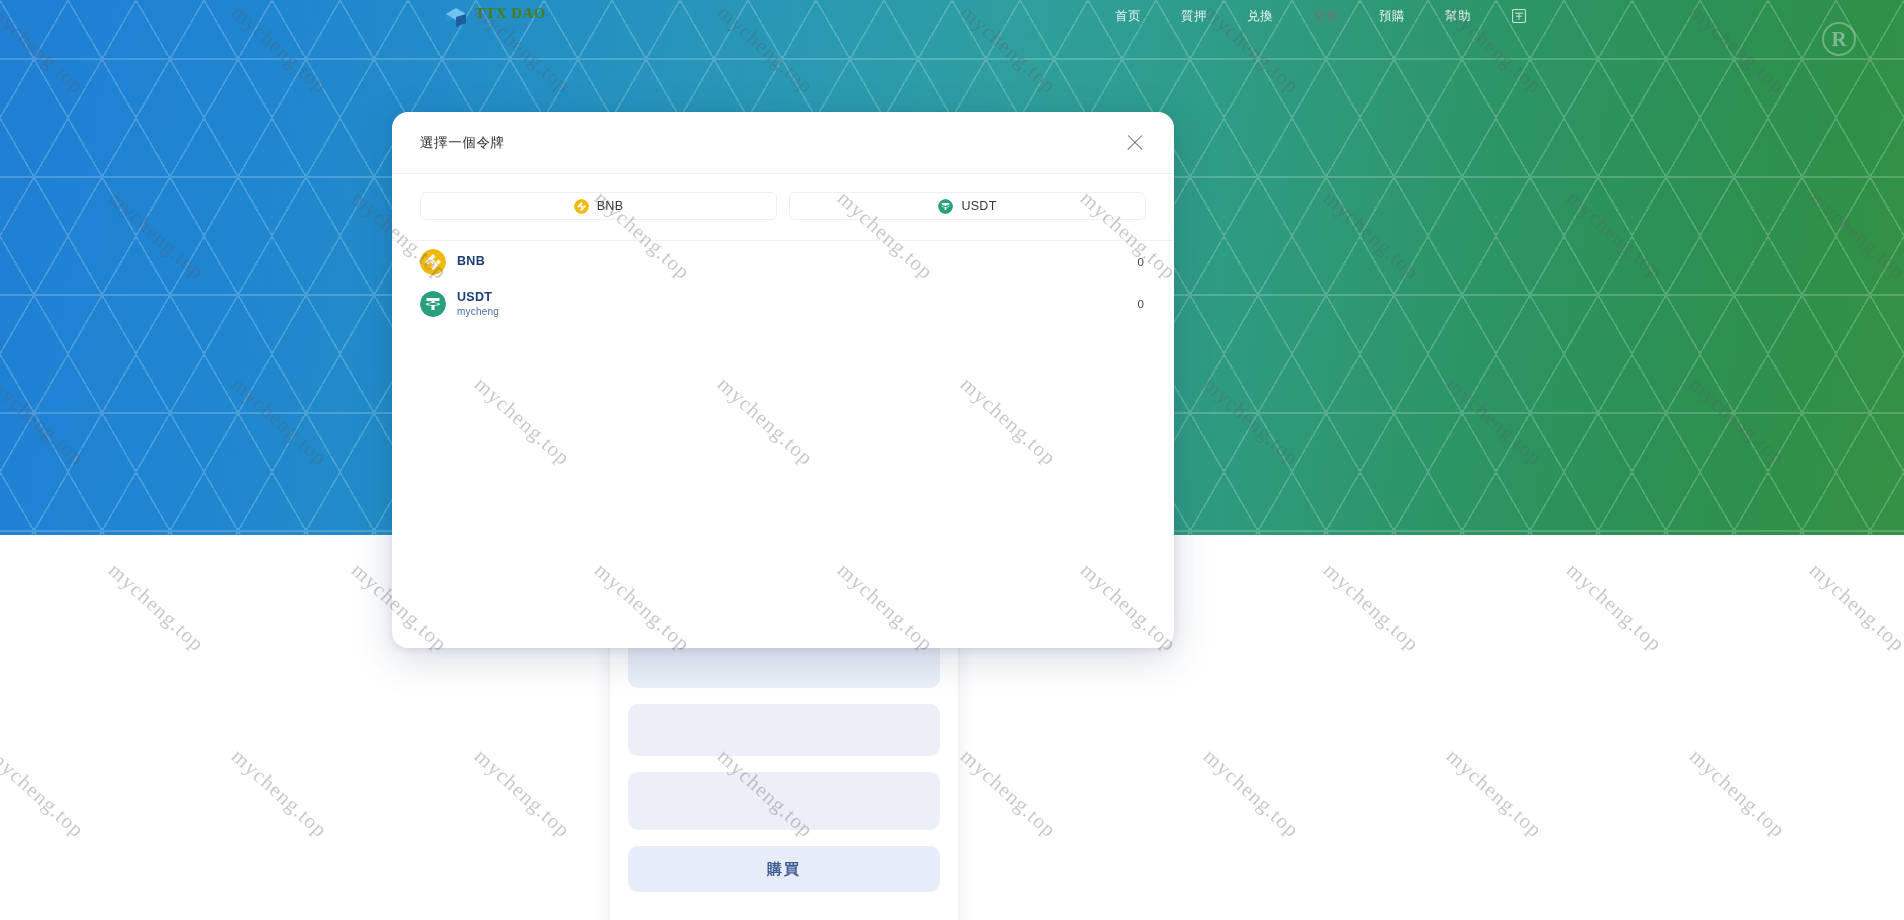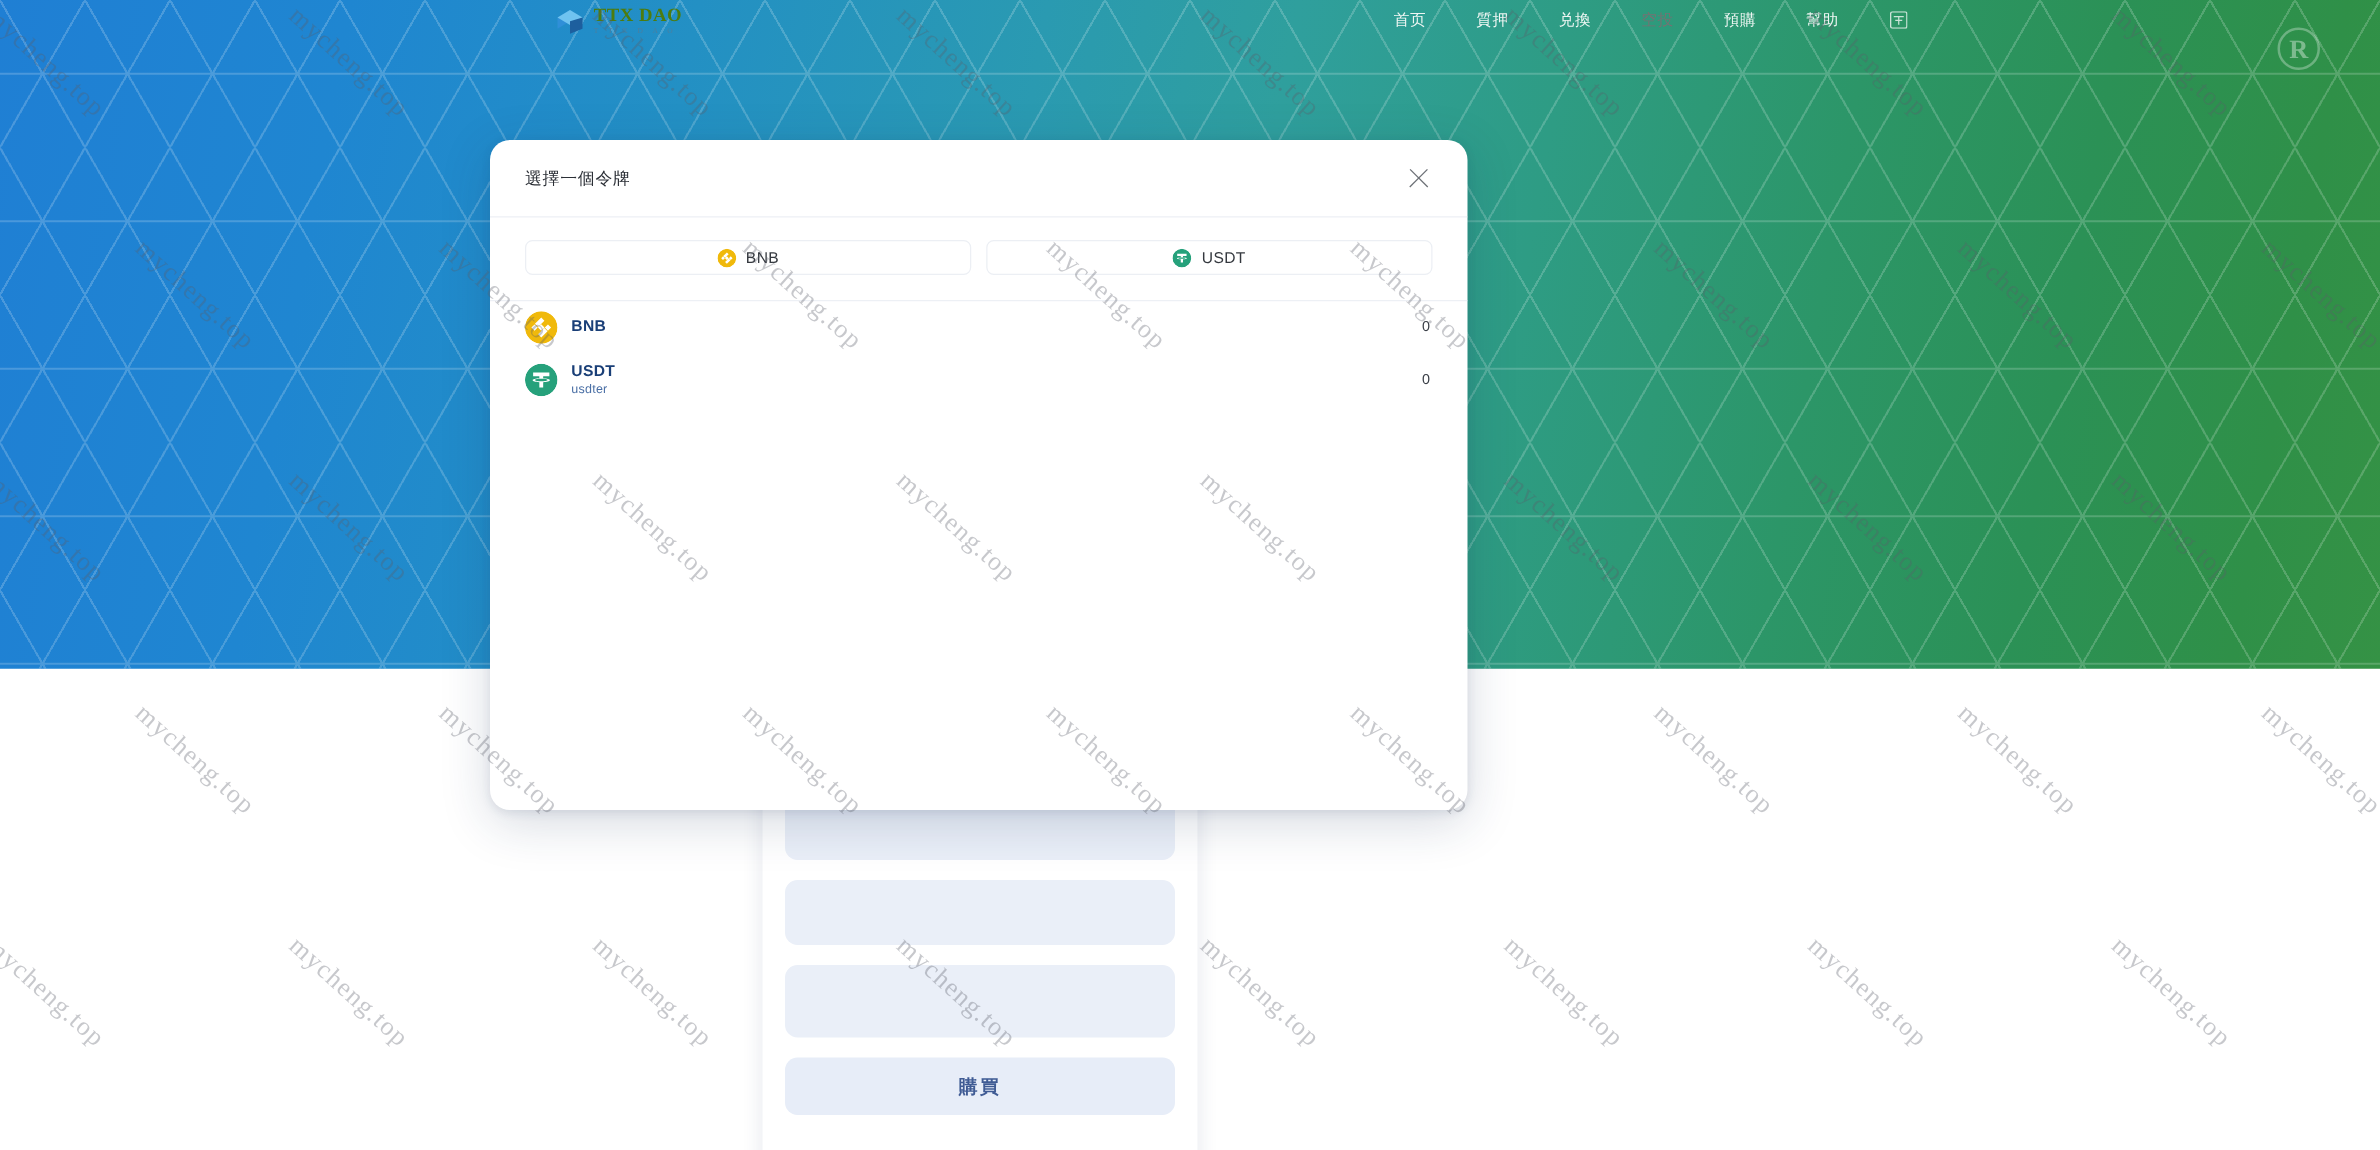--- a/index.html
+++ b/index.html
@@ -400,21 +400,21 @@
 
       <div class="token-row">
         <span>
           <svg class="coin" width="26" height="26" viewBox="0 0 32 32">
             <circle cx="16" cy="16" r="16" fill="#26a17b"></circle>
             <path d="M8 8.6h16v3.6h-6.1v2.1c3.8.2 6.6 1 6.6 1.9s-2.8 1.7-6.6 1.9v5.3h-3.8v-5.3c-3.8-.2-6.6-1-6.6-1.9s2.8-1.7 6.6-1.9v-2.1H8V8.6zm8 8.6c3.4 0 6.2-.5 6.2-1.2s-2.8-1.2-6.2-1.2-6.2.5-6.2 1.2 2.8 1.2 6.2 1.2z" fill="#fff"></path>
           </svg>
         </span>
         <span class="token-meta">
           <div class="token-symbol">USDT</div>
-          <div class="token-sub">usdter</div>
+          <div class="token-sub">mycheng</div>
         </span>
         <span class="token-balance">0</span>
       </div>
 
     </div>
   </div>
 
   <div class="watermarks" id="wm-layer">
       <span class="wm" style="left: 0px; top: 0px;">mycheng.top</span>
       <span class="wm" style="left: 243px; top: 0px;">mycheng.top</span>

